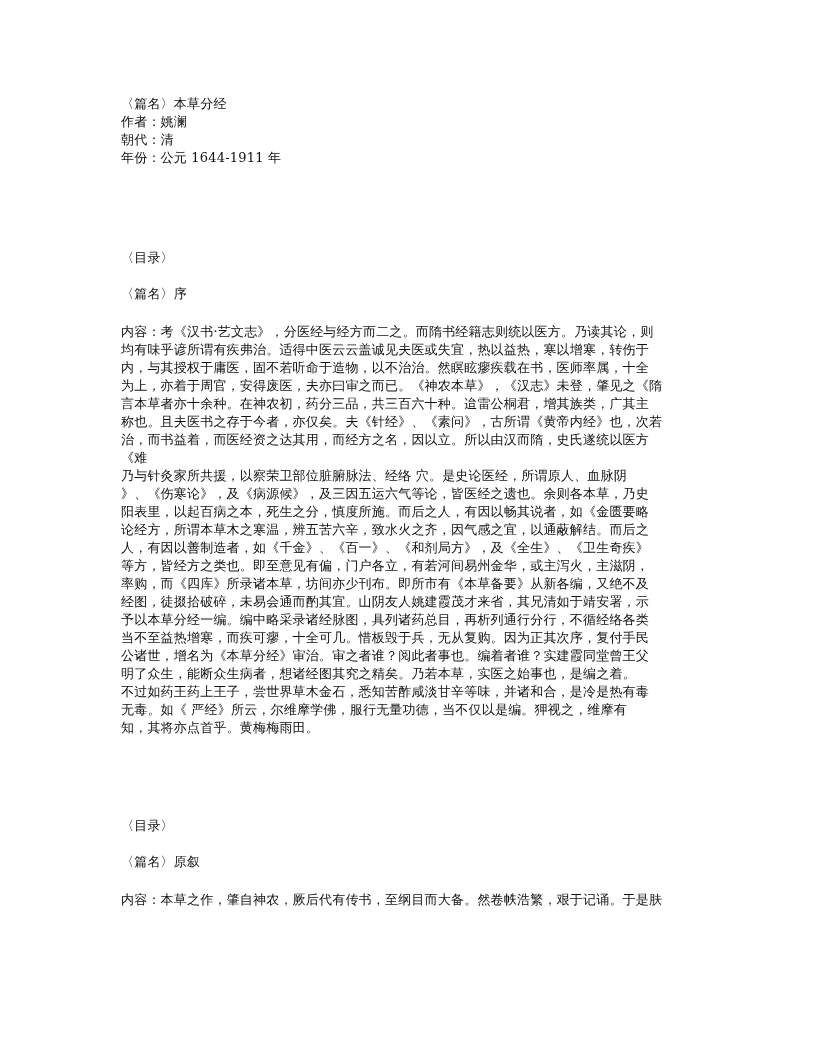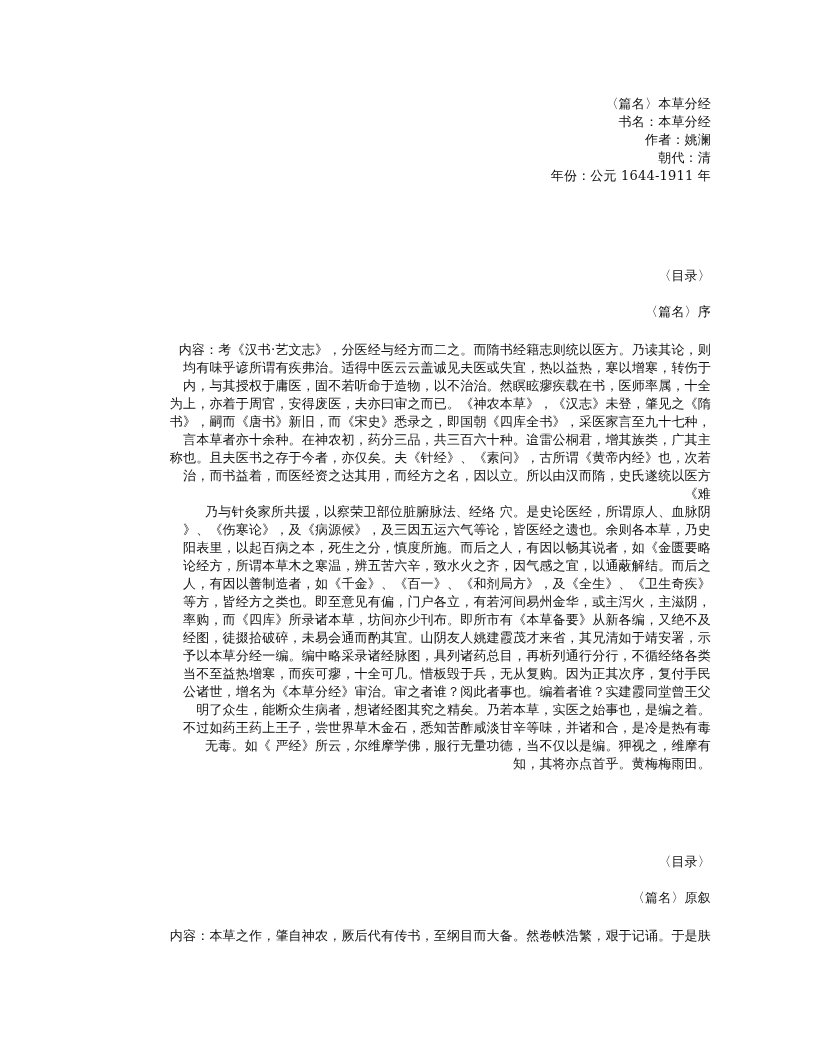--- a/index.html
+++ b/index.html
@@ -1,51 +1,49 @@
 <!DOCTYPE html>
 <html><head>
   <meta charset="utf-8">
   <style>
     html, body { margin: 0; padding: 0; background: #ffffff; }
     body { width: 816px; height: 1056px; position: relative; overflow: hidden;
            font-family: "DejaVu Serif", "Liberation Serif", serif; color: #111111; }
-    .page { position: absolute; left: 121px; top: 95px; width: 590px; text-align: right; }
+    .page { position: absolute; left: 121px; top: 95px; width: 590px; }
     .line { font-size: 13px; line-height: 18px; height: 18px; white-space: nowrap; letter-spacing: 0.2px; }
     .gap-lg { height: 54px; }
     .gap-md { height: 18px; }
     .block { margin: 0; }
   </style>
 </head>
 <body>
 
 <div class="page">
 
   <div class="block">
     <div class="line">〈篇名〉本草分经</div>
-    <div class="line">书名：本草分经</div>
     <div class="line">作者：姚澜</div>
     <div class="line">朝代：清</div>
     <div class="line">年份：公元 1644-1911 年</div>
   </div>
 
   <div class="gap-lg"></div>
   <div style="height:28px"></div>
 
   <div class="block">
     <div class="line">〈目录〉</div>
     <div class="gap-md"></div>
     <div class="line">〈篇名〉序</div>
     <div class="gap-md"></div>
     <div style="height:2px"></div>
     <div>
       <div class="line">内容：考《汉书·艺文志》，分医经与经方而二之。而隋书经籍志则统以医方。乃读其论，则</div>
       <div class="line">均有味乎谚所谓有疾弗治。适得中医云云盖诚见夫医或失宜，热以益热，寒以增寒，转伤于</div>
       <div class="line">内，与其授权于庸医，固不若听命于造物，以不治治。然瞑眩瘳疾载在书，医师率属，十全</div>
       <div class="line">为上，亦着于周官，安得废医，夫亦曰审之而已。《神农本草》，《汉志》未登，肇见之《隋</div>
-      <div class="line">书》，嗣而《唐书》新旧，而《宋史》悉录之，即国朝《四库全书》，采医家言至九十七种，</div>
       <div class="line">言本草者亦十余种。在神农初，药分三品，共三百六十种。迨雷公桐君，增其族类，广其主</div>
       <div class="line">称也。且夫医书之存于今者，亦仅矣。夫《针经》、《素问》，古所谓《黄帝内经》也，次若</div>
       <div class="line">治，而书益着，而医经资之达其用，而经方之名，因以立。所以由汉而隋，史氏遂统以医方</div>
       <div class="line">《难</div>
       <div class="line">乃与针灸家所共援，以察荣卫部位脏腑脉法、经络 穴。是史论医经，所谓原人、血脉阴</div>
       <div class="line">》、《伤寒论》，及《病源候》，及三因五运六气等论，皆医经之遗也。余则各本草，乃史</div>
       <div class="line">阳表里，以起百病之本，死生之分，慎度所施。而后之人，有因以畅其说者，如《金匮要略</div>
       <div class="line">论经方，所谓本草木之寒温，辨五苦六辛，致水火之齐，因气感之宜，以通蔽解结。而后之</div>
       <div class="line">人，有因以善制造者，如《千金》、《百一》、《和剂局方》，及《全生》、《卫生奇疾》</div>
       <div class="line">等方，皆经方之类也。即至意见有偏，门户各立，有若河间易州金华，或主泻火，主滋阴，</div>

